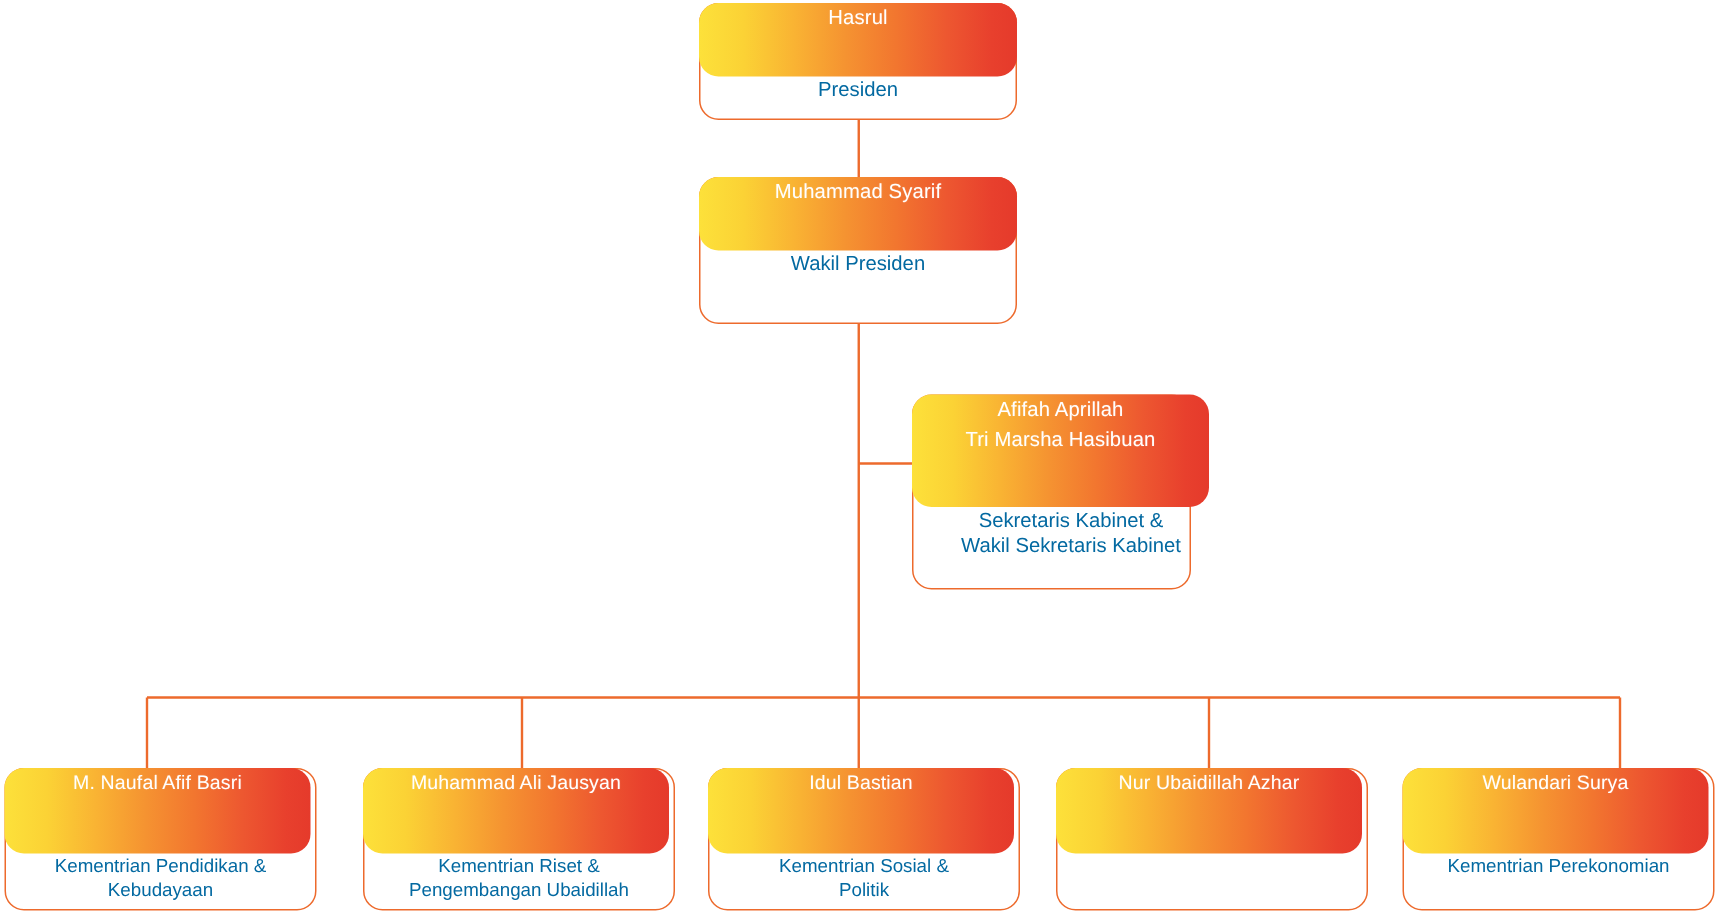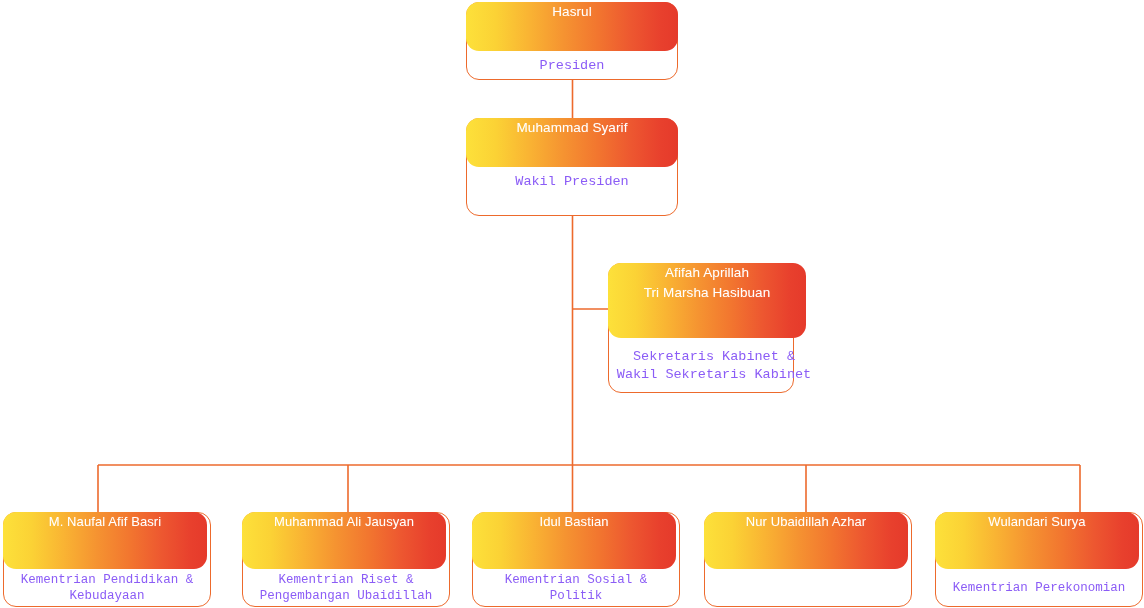--- a/index.html
+++ b/index.html
@@ -71,25 +71,23 @@
     letter-spacing: 0.1px;
     text-shadow: 0 0 1px rgba(255,255,255,0.25);
   }
   .node-body {
     position: absolute;
     left: 0;
     box-sizing: border-box;
     display: flex;
     flex-direction: column;
     align-items: center;
-    justify-content: center;
     text-align: center;
-    color: #8b5cf6;
+    color: #0369a1;
     line-height: 1.28;
-    font-family: Liberation Mono, monospace;
   }
   .node-body .role-line { display: block; }
 
   
   #node-president        { left: 466px; top: 2px;   width: 212px; height: 78px; }
   #node-president .node-head { width: 212px; height: 49px; font-size: 13.5px; }
   #node-president .node-body { top: 49px; width: 212px; height: 29px; font-size: 13.5px; }
 
   #node-vice-president   { left: 466px; top: 118px; width: 212px; height: 98px; }
   #node-vice-president .node-head { width: 212px; height: 49px; font-size: 13.5px; }

